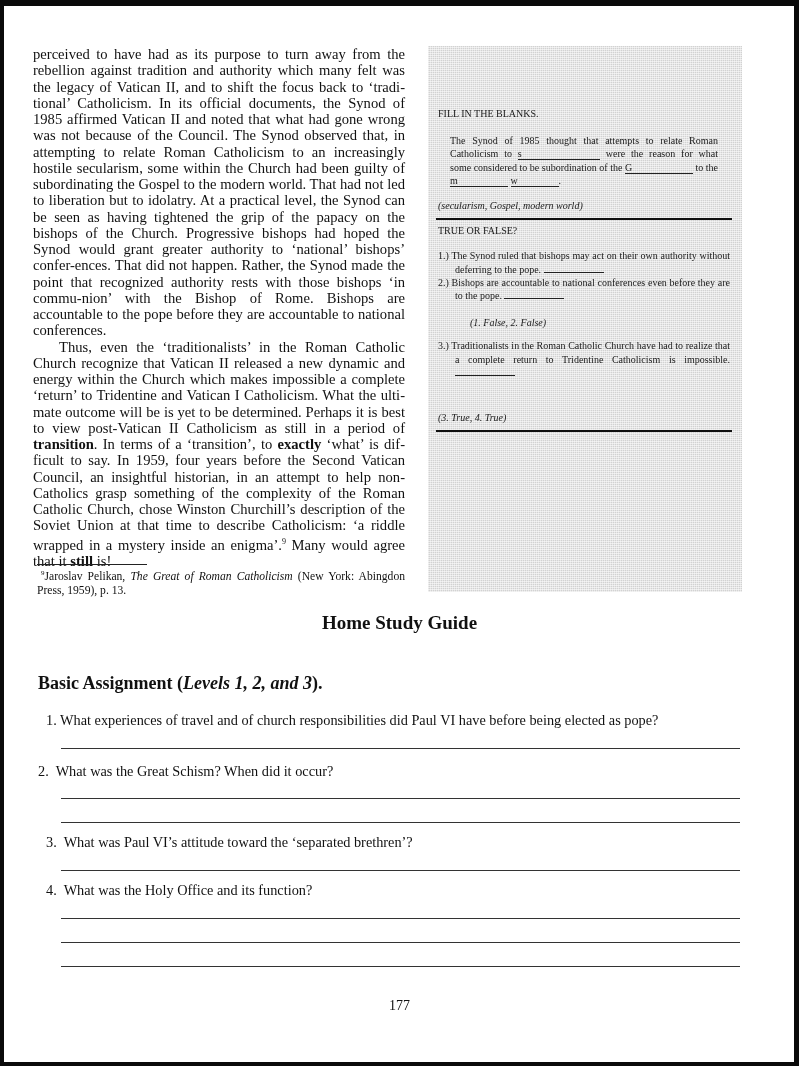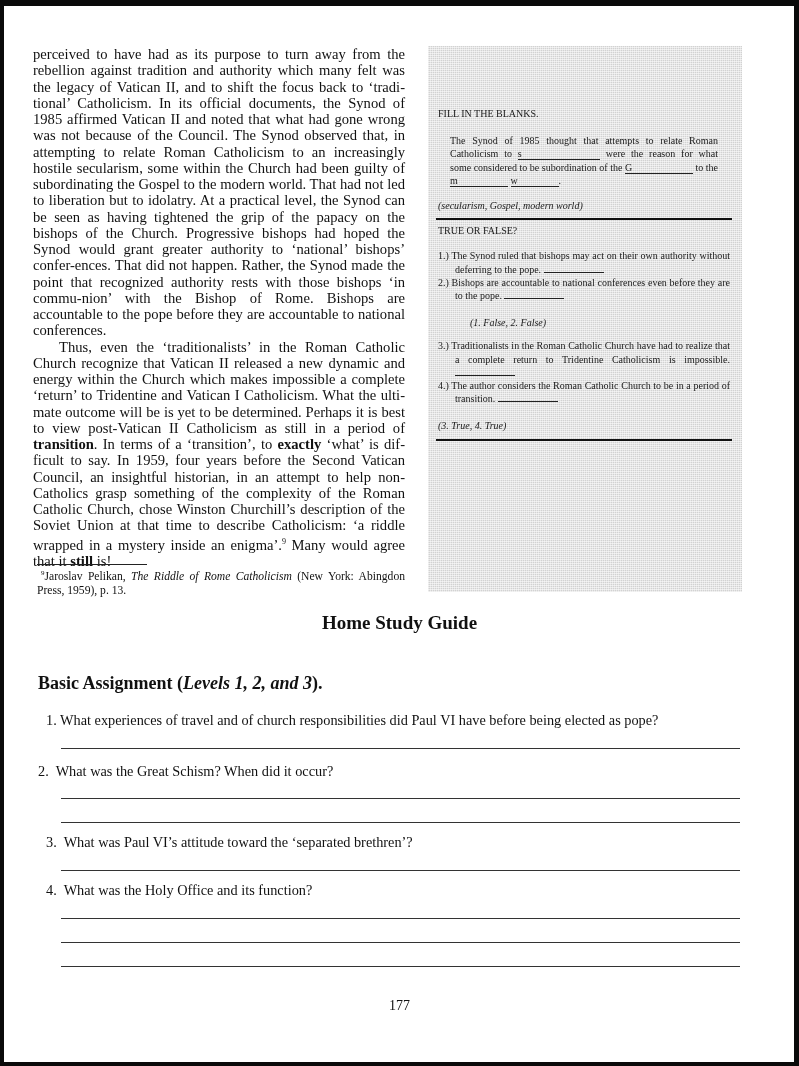--- a/index.html
+++ b/index.html
@@ -80,21 +80,21 @@
 <div class="scan-right"></div>
 <div class="scan-bottom"></div>
 
 <div class="body-text">
   <p>perceived to have had as its purpose to turn away from the rebellion against tradition and authority which many felt was the legacy of Vatican II, and to shift the focus back to ‘tradi-tional’ Catholicism. In its official documents, the Synod of 1985 affirmed Vatican II and noted that what had gone wrong was not because of the Council. The Synod observed that, in attempting to relate Roman Catholicism to an increasingly hostile secularism, some within the Church had been guilty of subordinating the Gospel to the modern world. That had not led to liberation but to idolatry. At a practical level, the Synod can be seen as having tightened the grip of the papacy on the bishops of the Church. Progressive bishops had hoped the Synod would grant greater authority to ‘national’ bishops’ confer-ences. That did not happen. Rather, the Synod made the point that recognized authority rests with those bishops ‘in commu-nion’ with the Bishop of Rome. Bishops are accountable to the pope before they are accountable to national conferences.</p>
   <p class="indent"><span>Thus, even the ‘traditionalists’ in the Roman Catholic Church recognize that Vatican II released a new dynamic and energy within the Church which makes impossible a complete ‘return’ to Tridentine and Vatican I Catholicism. What the ulti-mate outcome will be is yet to be determined. Perhaps it is best to view post-Vatican II Catholicism as still in a period of</span> <b>transition</b><span>. In terms of a ‘transition’, to</span> <b>exactly</b> <span>‘what’ is dif-ficult to say. In 1959, four years before the Second Vatican Council, an insightful historian, in an attempt to help non-Catholics grasp something of the complexity of the Roman Catholic Church, chose Winston Churchill’s description of the Soviet Union at that time to describe Catholicism: ‘a riddle wrapped in a mystery inside an enigma’.</span><sup style="font-size:8px">9</sup><span> Many would agree that it</span> <b>still</b> <span>is!</span></p>
 </div>
 
 <div class="footnote-rule"></div>
 <div class="footnote">
-  <span class="fn-text"><sup>9</sup><span>Jaroslav Pelikan,</span> <i>The Riddle of Rome Catholicism</i> <span>(New York: Abingdon Press, 1959), p. 13.</span></span>
+  <span class="fn-text"><sup>9</sup><span>Jaroslav Pelikan,</span> <i>The Great of Roman Catholicism</i> <span>(New York: Abingdon Press, 1959), p. 13.</span></span>
 </div>
 
 <div class="sidebar-box">
   <div class="sidebar-inner">
     <div class="sb-head">FILL IN THE BLANKS.</div>
     <p class="sb-para">
       <span>The Synod of 1985 thought that attempts to relate Roman Catholicism to</span>
       <span class="blank b1">s</span>
       <span>were the reason for what some considered to be subordination of the</span>
       <span class="blank b2">G</span>
@@ -105,23 +105,22 @@
     <div class="sb-answer">(secularism, Gospel, modern world)</div>
     <div class="sb-rule"></div>
     <div>TRUE OR FALSE?</div>
     <ul class="sb-list">
       <li><span>1.)</span> <span>The Synod ruled that bishops may act on their own authority without deferring to the pope.</span> <span class="blank ans"></span></li>
       <li><span>2.)</span> <span>Bishops are accountable to national conferences even before they are to the pope.</span> <span class="blank ans"></span></li>
     </ul>
     <div class="sb-answer" style="margin-top:14px;margin-left:32px;">(1. False, 2. False)</div>
     <ul class="sb-list" style="margin-top:10px;">
       <li><span>3.)</span> <span>Traditionalists in the Roman Catholic Church have had to realize that a complete return to Tridentine Catholicism is impossible.</span> <span class="blank ans"></span></li>
-      <li><span>4.)</span> <span>The author considers the Roman Catholic Church to be in a period of transition.</span> <span class="blank ans"></span></li>
     </ul>
-    <div class="sb-answer" style="margin-top:14px;">(3. True, 4. True)</div>
+    <div class="sb-answer" style="margin-top:32px;">(3. True, 4. True)</div>
     <div class="sb-rule"></div>
   </div>
 </div>
 
 <div class="guide-title">Home Study Guide</div>
 <div class="assign-head"><span>Basic Assignment (</span><i>Levels 1, 2, and 3</i><span>).</span></div>
 
 <div class="question" style="left:46px; top:712px;"><span>1.</span> <span>What experiences of travel and of church responsibilities did Paul VI have before being elected as pope?</span></div>
 <div class="answer-line" style="top:748px;"></div>
 

